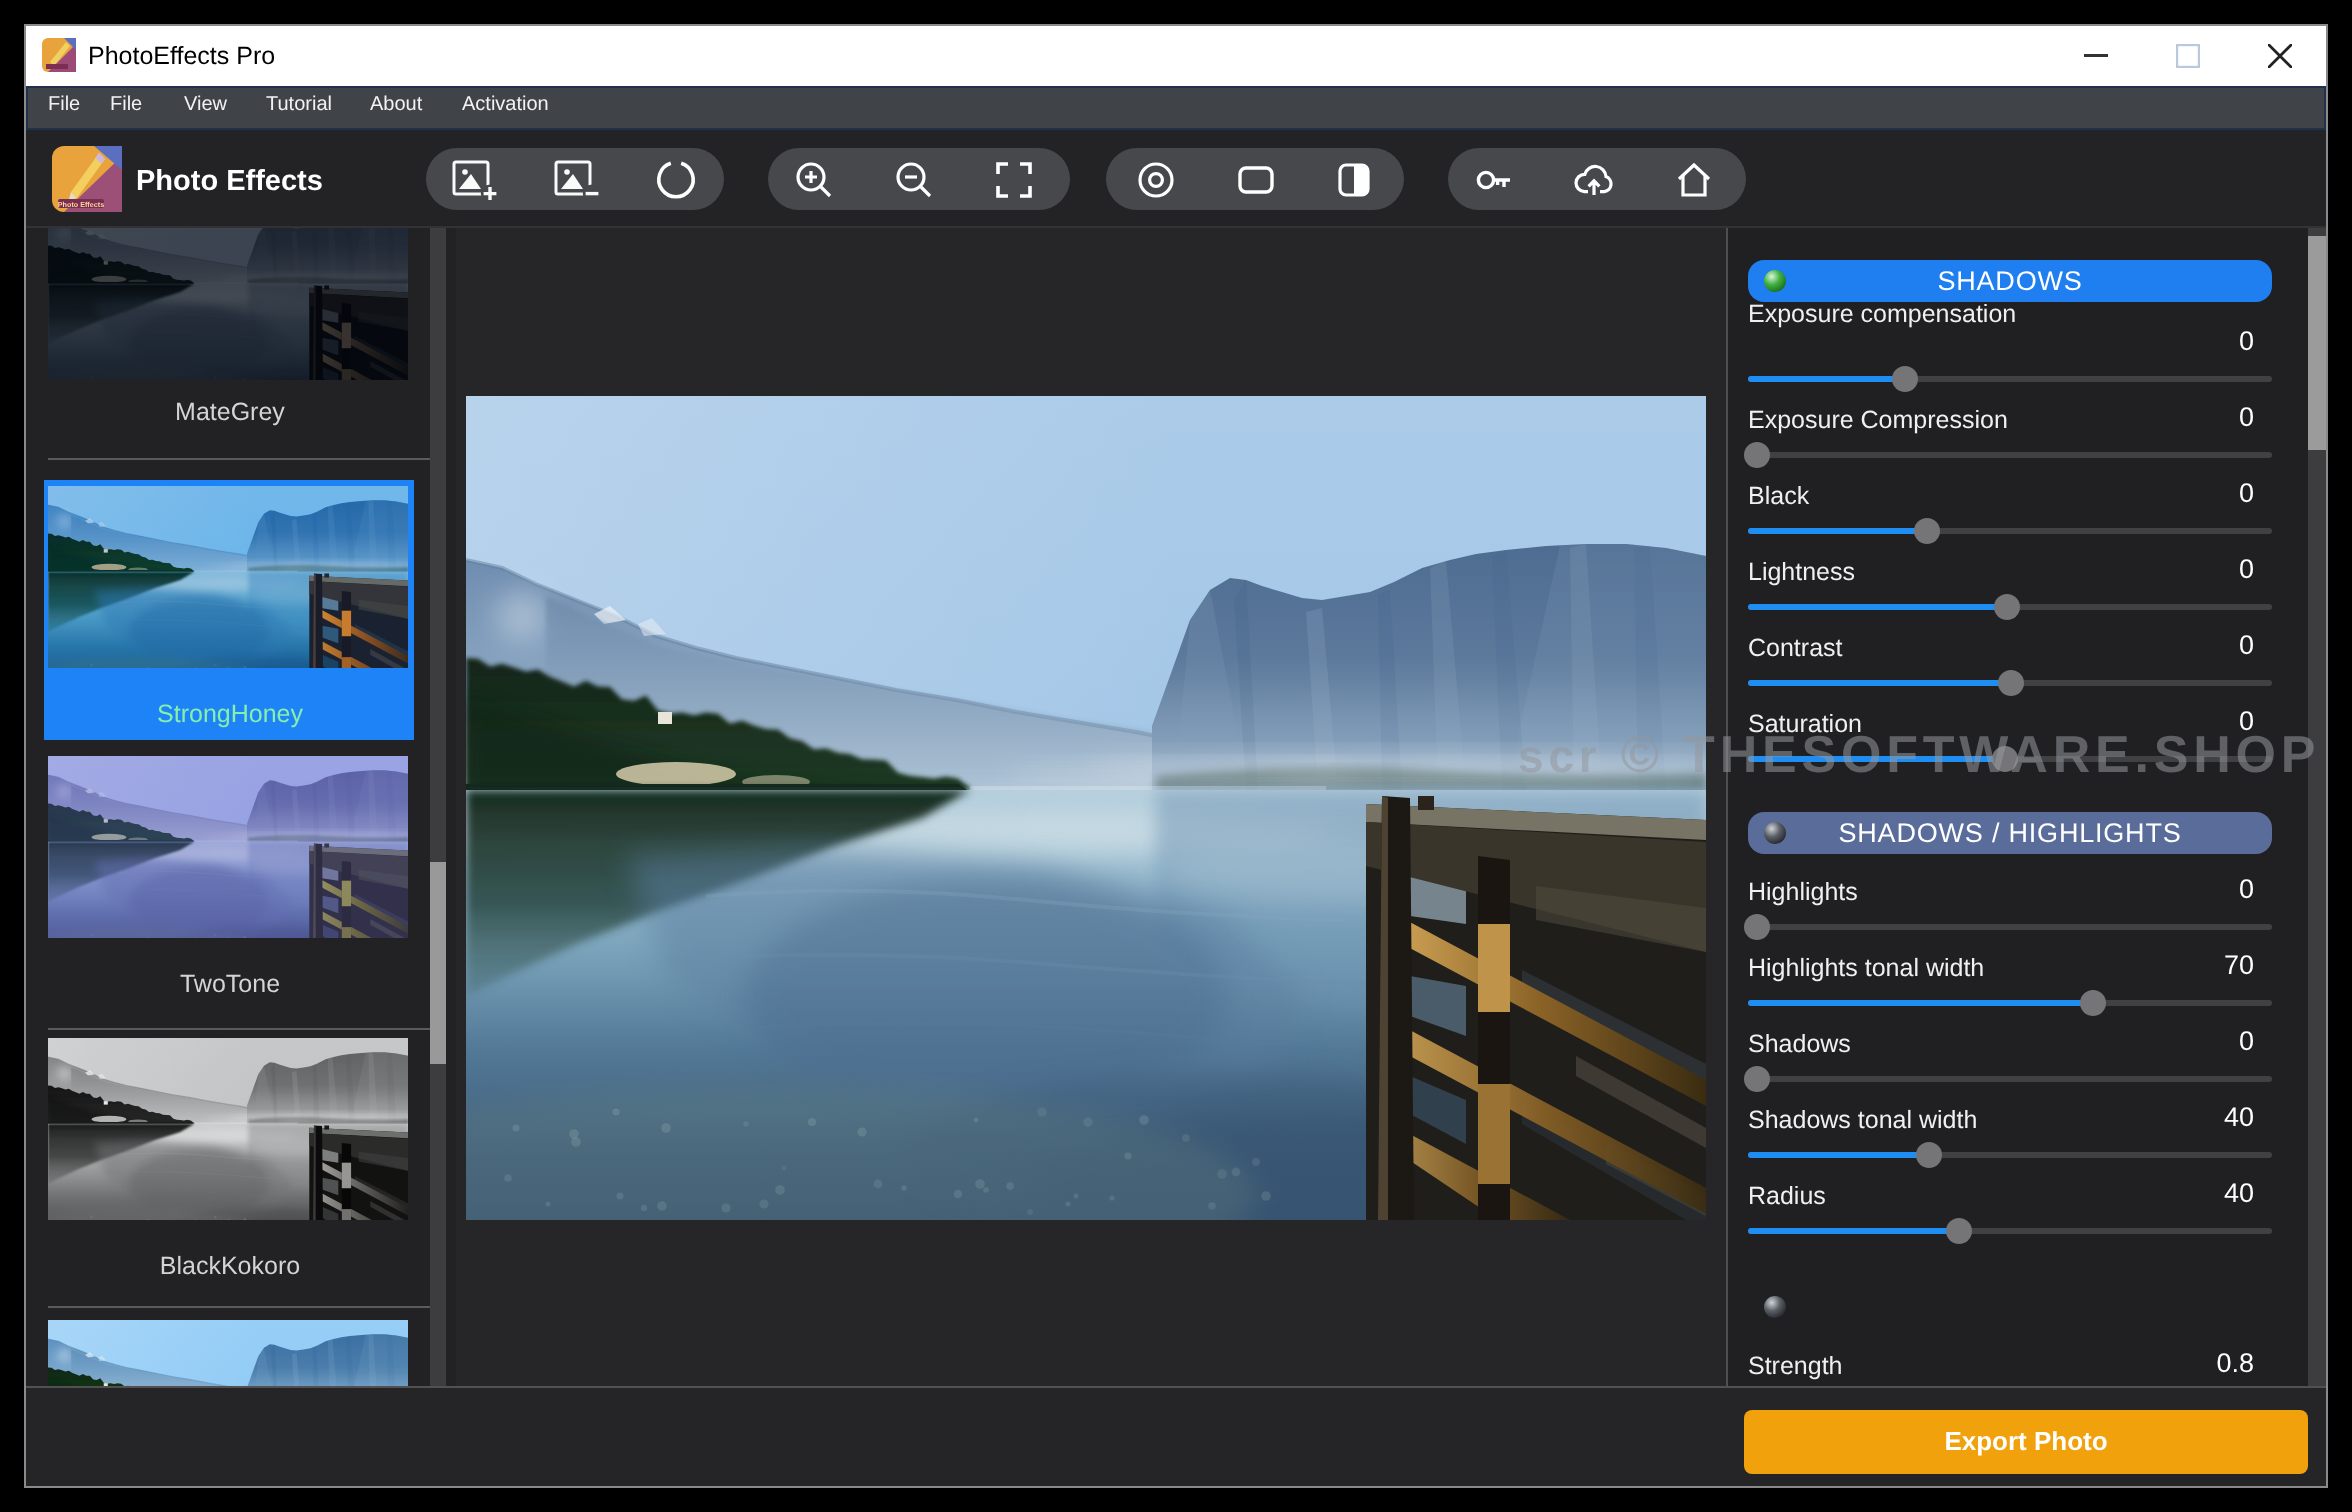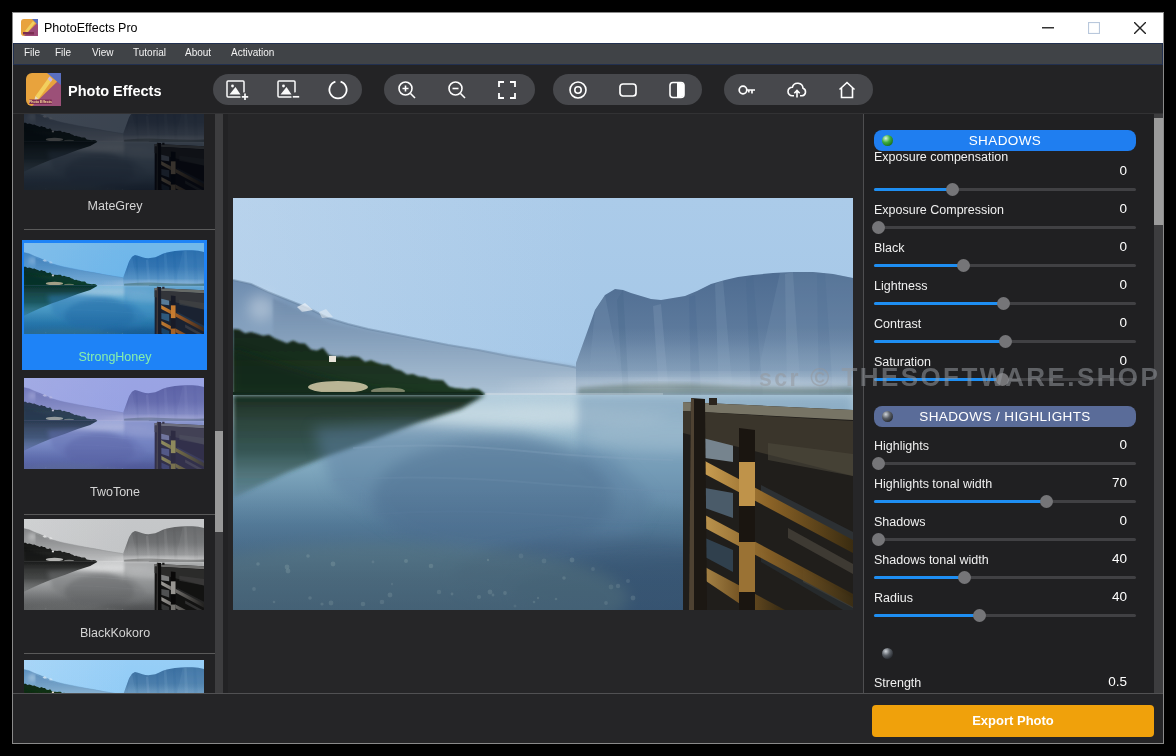--- a/index.html
+++ b/index.html
@@ -427,20 +427,20 @@
 <div class="trk" style="top:563px"></div>
     <div class="fill" style="top:563px;width:91px"></div>
     <div class="knob" style="left:945px;top:558px"></div>
 <div class="lbl" style="top:578px">Radius</div>
     <div class="val" style="top:576px">40</div>
 <div class="trk" style="top:601px"></div>
     <div class="fill" style="top:601px;width:106px"></div>
     <div class="knob" style="left:960px;top:596px"></div>
 <div class="led" style="left:869px;top:635px;background:radial-gradient(circle at 35% 30%,#cfd4da 0%,#5a5f66 40%,#23262b 80%)"></div>
 <div class="lbl" style="top:663px">Strength</div>
-    <div class="val" style="top:661px">0.5</div>
+    <div class="val" style="top:661px">0.8</div>
 <div id="ptrack"></div>
     <div id="pthumb"></div>
 
 <div id="bottombar"></div>
 <div id="export">Export Photo</div>
 <div id="wm"><span class="sm">scr</span> © THESOFTWARE.SHOP</div>
 </div>
 
 </body></html>

